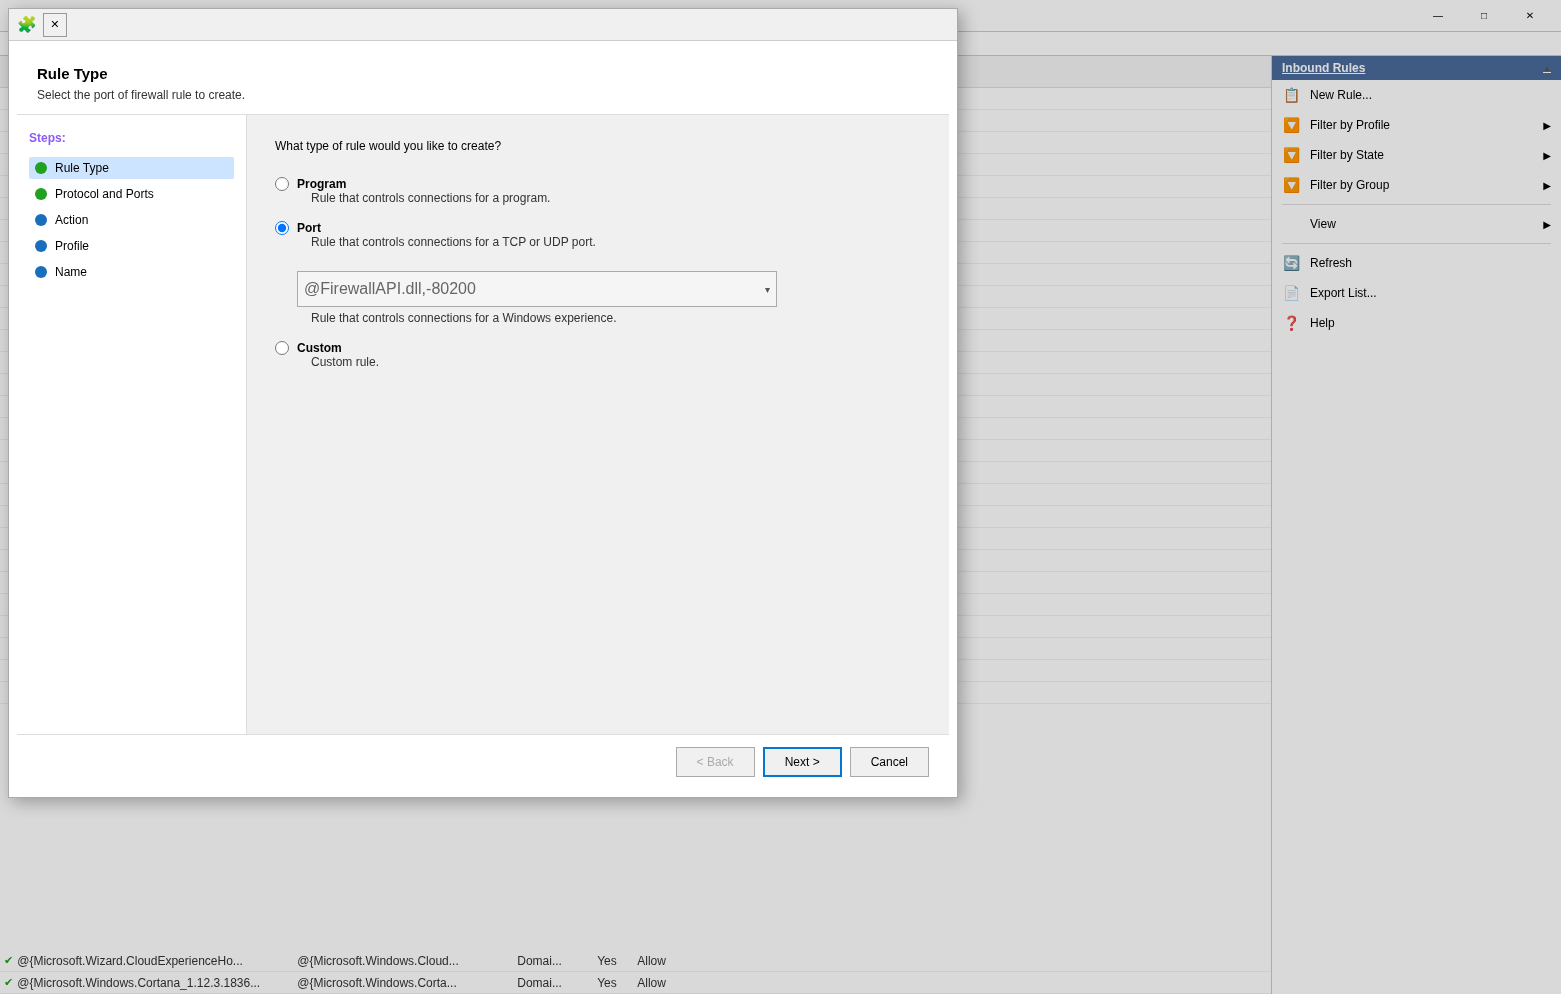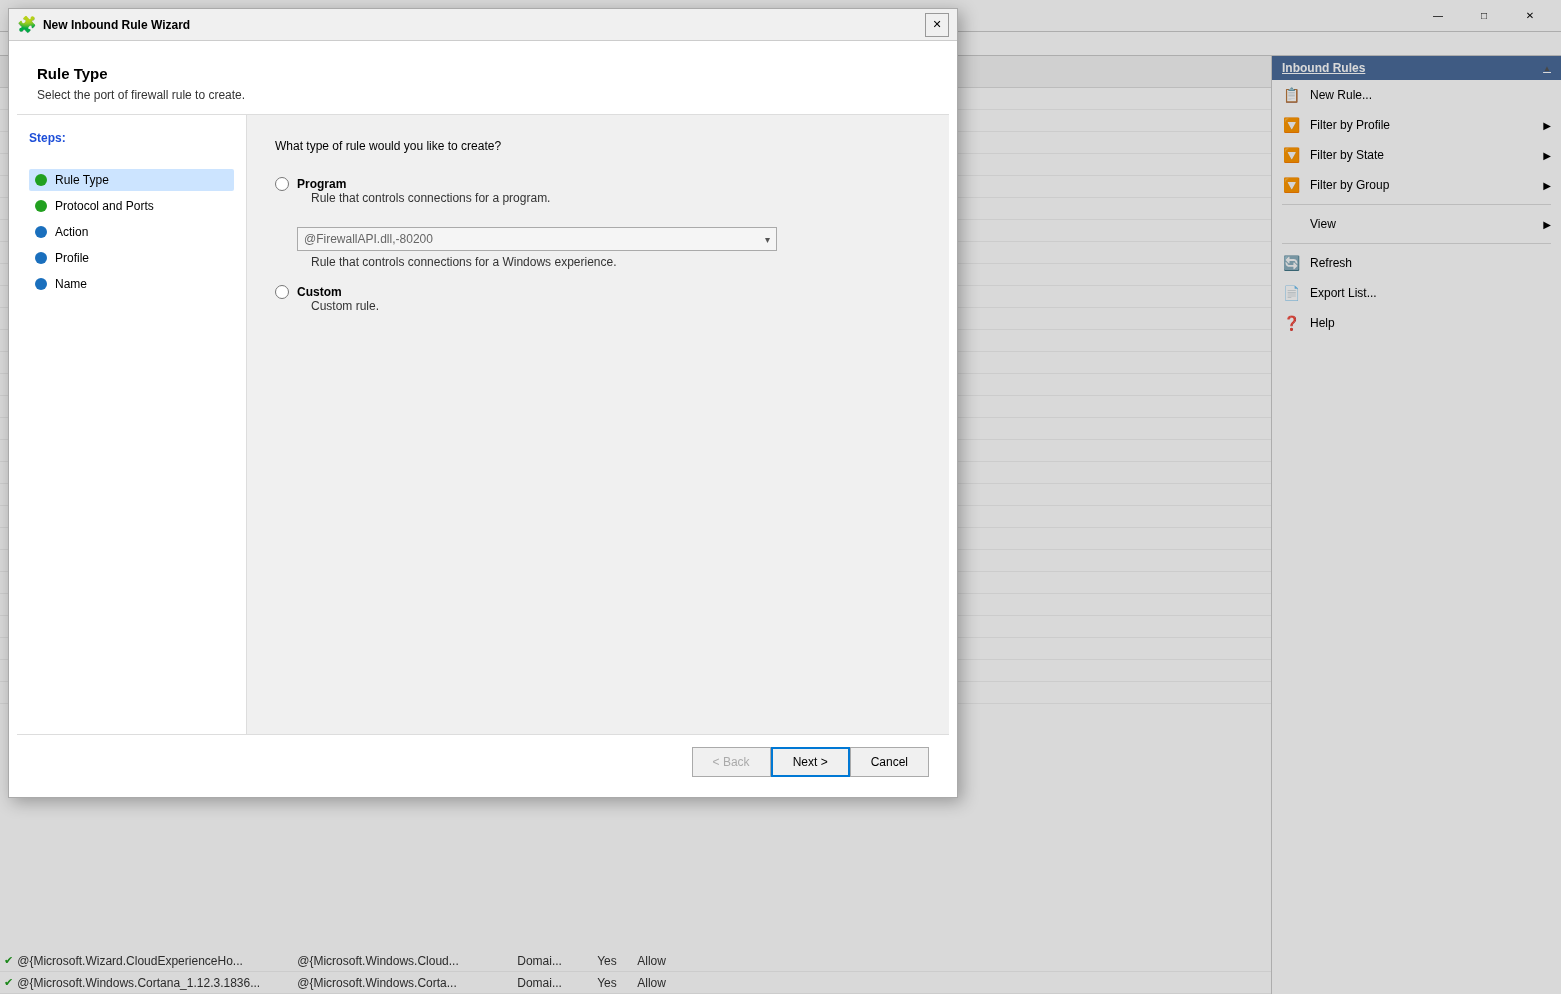--- a/index.html
+++ b/index.html
@@ -252,22 +252,22 @@
     .steps-sidebar {
       width: 230px;
       background: #fff;
       padding: 16px 12px;
       border-right: 1px solid #ddd;
       flex-shrink: 0;
     }
     .steps-label {
       font-size: 12px;
       font-weight: 700;
-      margin-bottom: 24px;
-      color: #1d4ed8;
+      margin-bottom: 12px;
+      color: #8b5cf6;
     }
     .step-item {
       display: flex;
       align-items: center;
       padding: 4px 6px;
       margin-bottom: 4px;
       cursor: pointer;
       border-radius: 2px;
     }
     .step-item.active {
@@ -328,42 +328,43 @@
     .radio-desc {
       font-size: 12px;
       color: #333;
       margin-left: 36px;
     }
 
     
     .predefined-dropdown {
       margin: 6px 0 4px 22px;
       width: 480px;
-      height: 24px;
+      height: 36px;
       background: #f5f5f5;
       border: 1px solid #aaa;
       padding: 2px 6px;
-      font-size: 12px;
+      font-size: 16px;
       color: #666;
       display: flex;
       align-items: center;
       position: relative;
     }
     .predefined-dropdown::after {
       content: '▾';
       position: absolute;
       right: 6px;
       font-size: 10px;
       color: #555;
     }
 
     
     .dialog-footer {
       display: flex;
       justify-content: flex-end;
+      gap: 8px;
       padding: 12px 20px;
       background: #fff;
       border-top: 1px solid #ddd;
     }
     .btn {
       padding: 6px 20px;
       font-size: 12px;
       border: 1px solid #aaa;
       background: #f0f0f0;
       cursor: pointer;
@@ -602,21 +603,20 @@
       </div>
   </div>
 
 </div>
 
 <div class="dialog-overlay">
   <div class="dialog">
 
     <div class="dialog-title-bar">
       <span class="dialog-title-icon">🧩</span>
-      <span class="dialog-title-text">New Inbound Rule Wizard</span>
       <button class="dialog-close-btn">✕</button>
     </div>
 
     <div class="dialog-body">
 
       <div class="dialog-header">
         <h2>Rule Type</h2>
         <p>Select the port of firewall rule to create.</p>
       </div>
 
@@ -653,20 +653,27 @@
 
           <div class="radio-group" id="radio-group">
           <div class="radio-option">
                 <div class="radio-label-row">
                   <input type="radio" name="rule-type" class="radio-input" style="">
                   <span class="radio-title">Program</span>
                 </div>
                 <div class="radio-desc">Rule that controls connections for a program.</div>
               </div>
               <div class="radio-option">
+                <div class="radio-label-row">
+                  <input type="radio" name="rule-type" class="radio-input" checked="" style="">
+                  <span class="radio-title">Port</span>
+                </div>
+                <div class="radio-desc">Rule that controls connections for a TCP or UDP port.</div>
+              </div>
+              <div class="radio-option">
                 <div class="predefined-dropdown">@FirewallAPI.dll,-80200</div>
                 <div class="radio-desc">Rule that controls connections for a Windows experience.</div>
               </div>
               <div class="radio-option">
                 <div class="radio-label-row">
                   <input type="radio" name="rule-type" class="radio-input" style="">
                   <span class="radio-title">Custom</span>
                 </div>
                 <div class="radio-desc">Custom rule.</div>
               </div>

